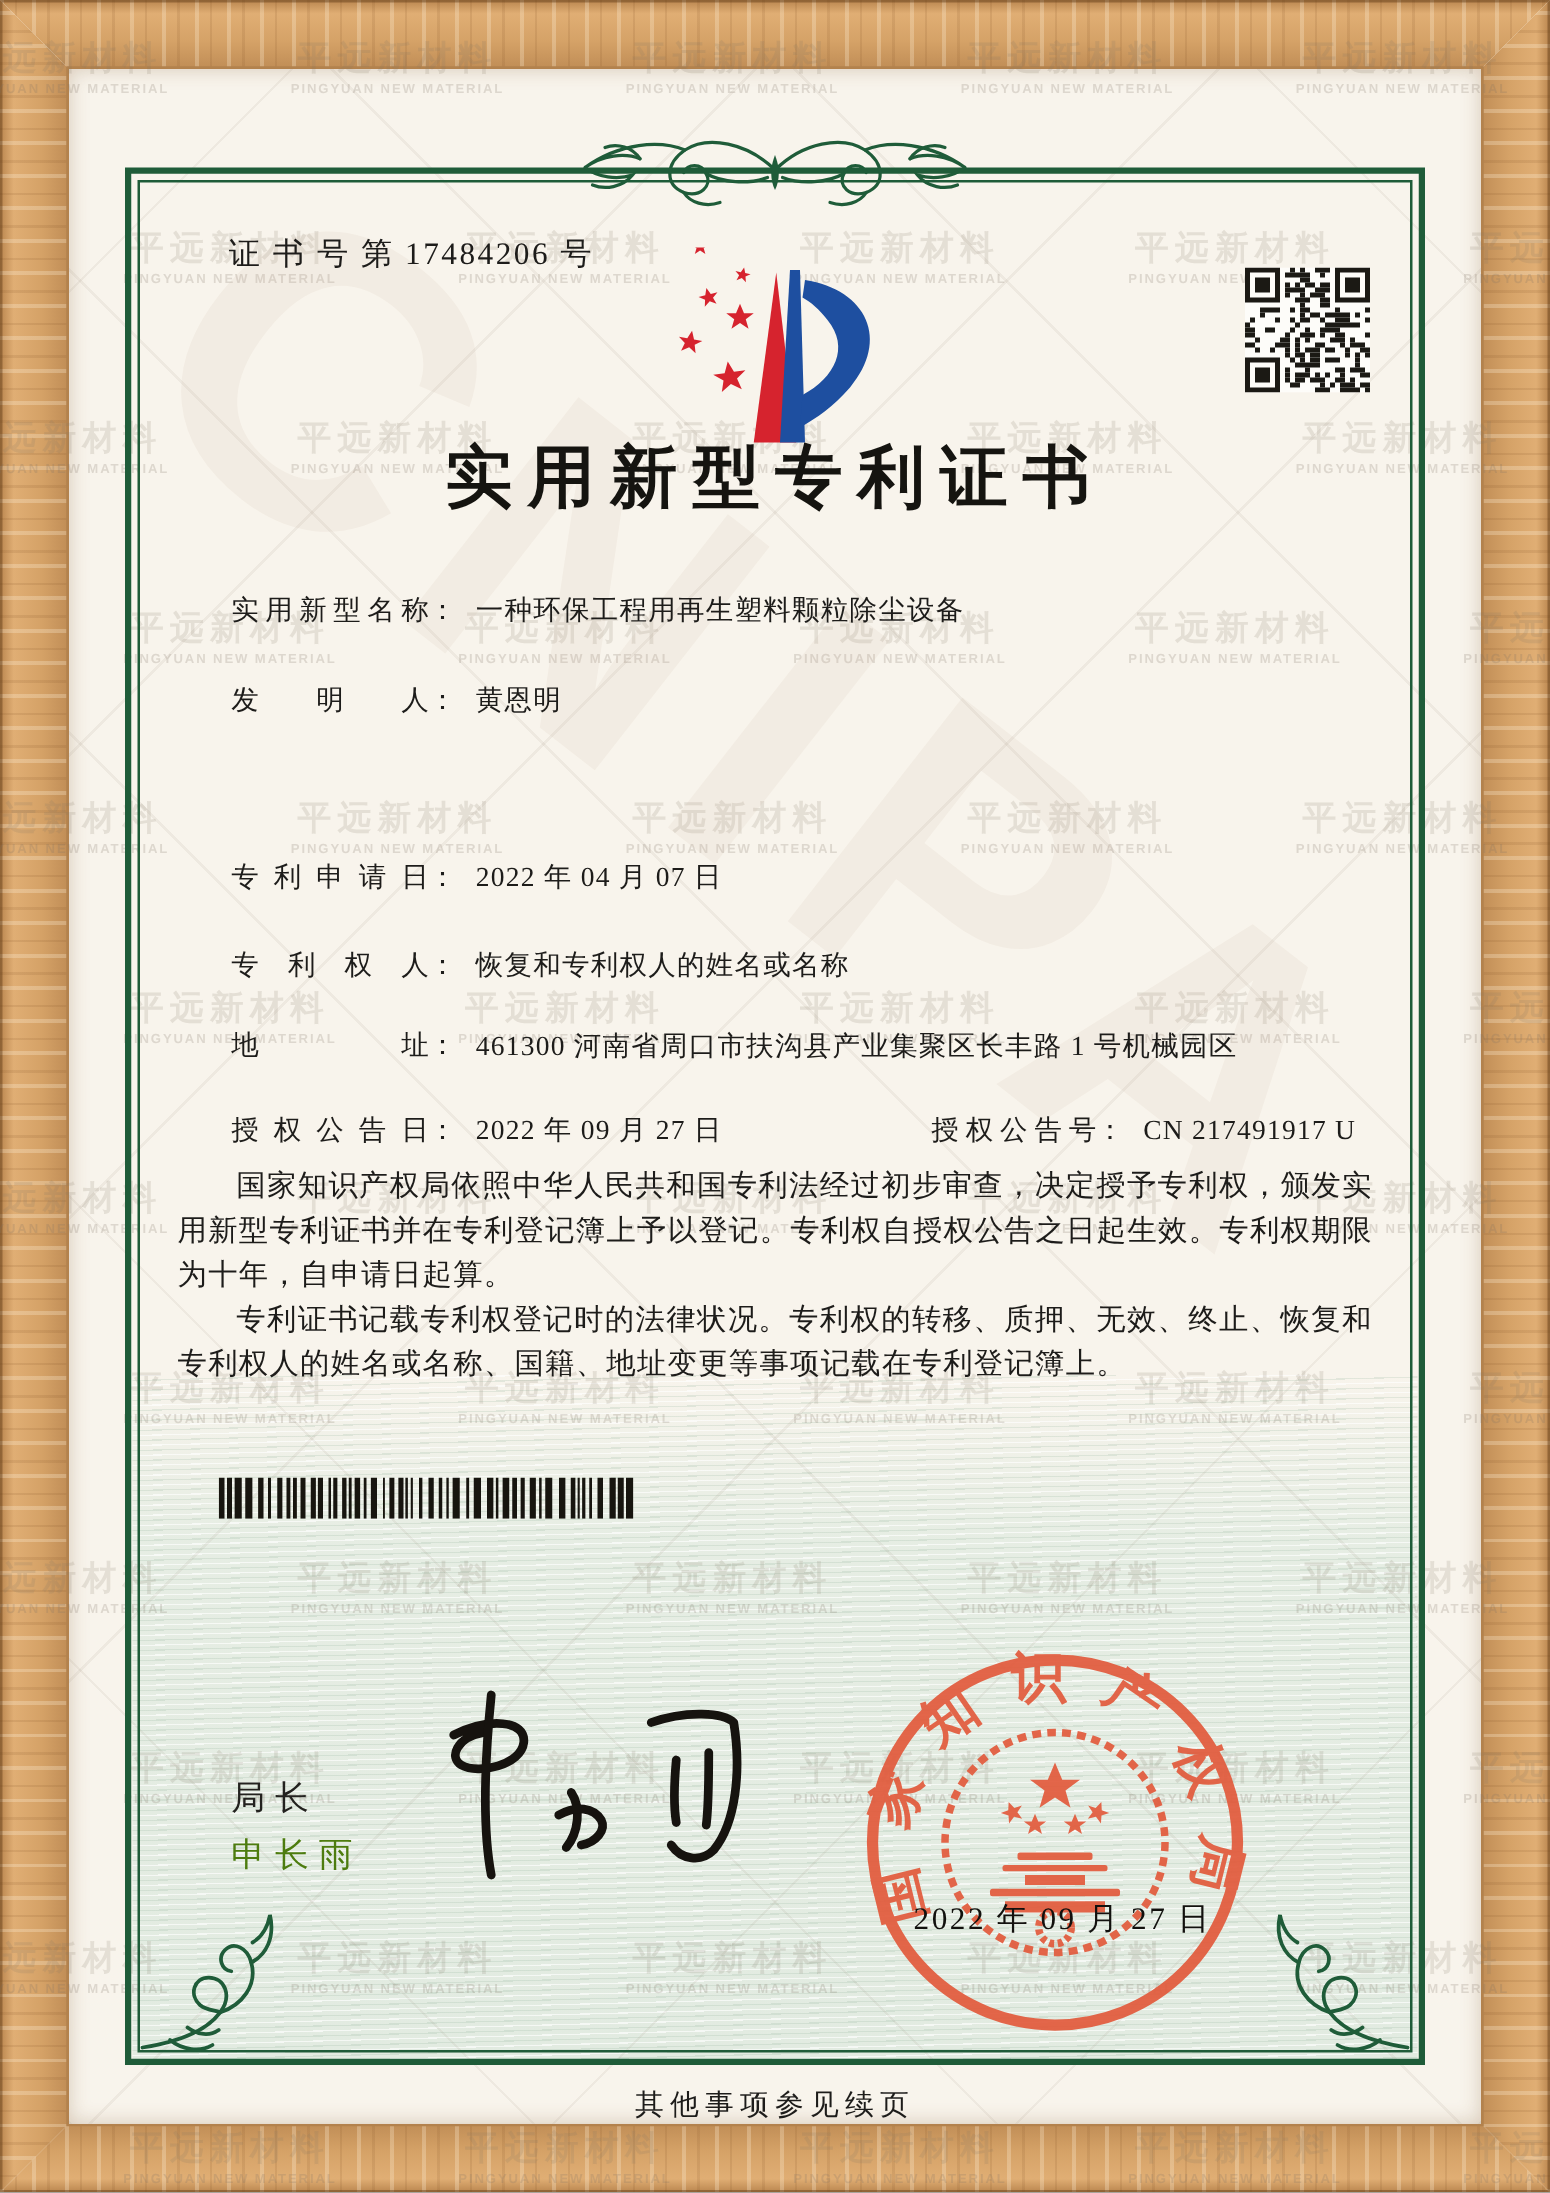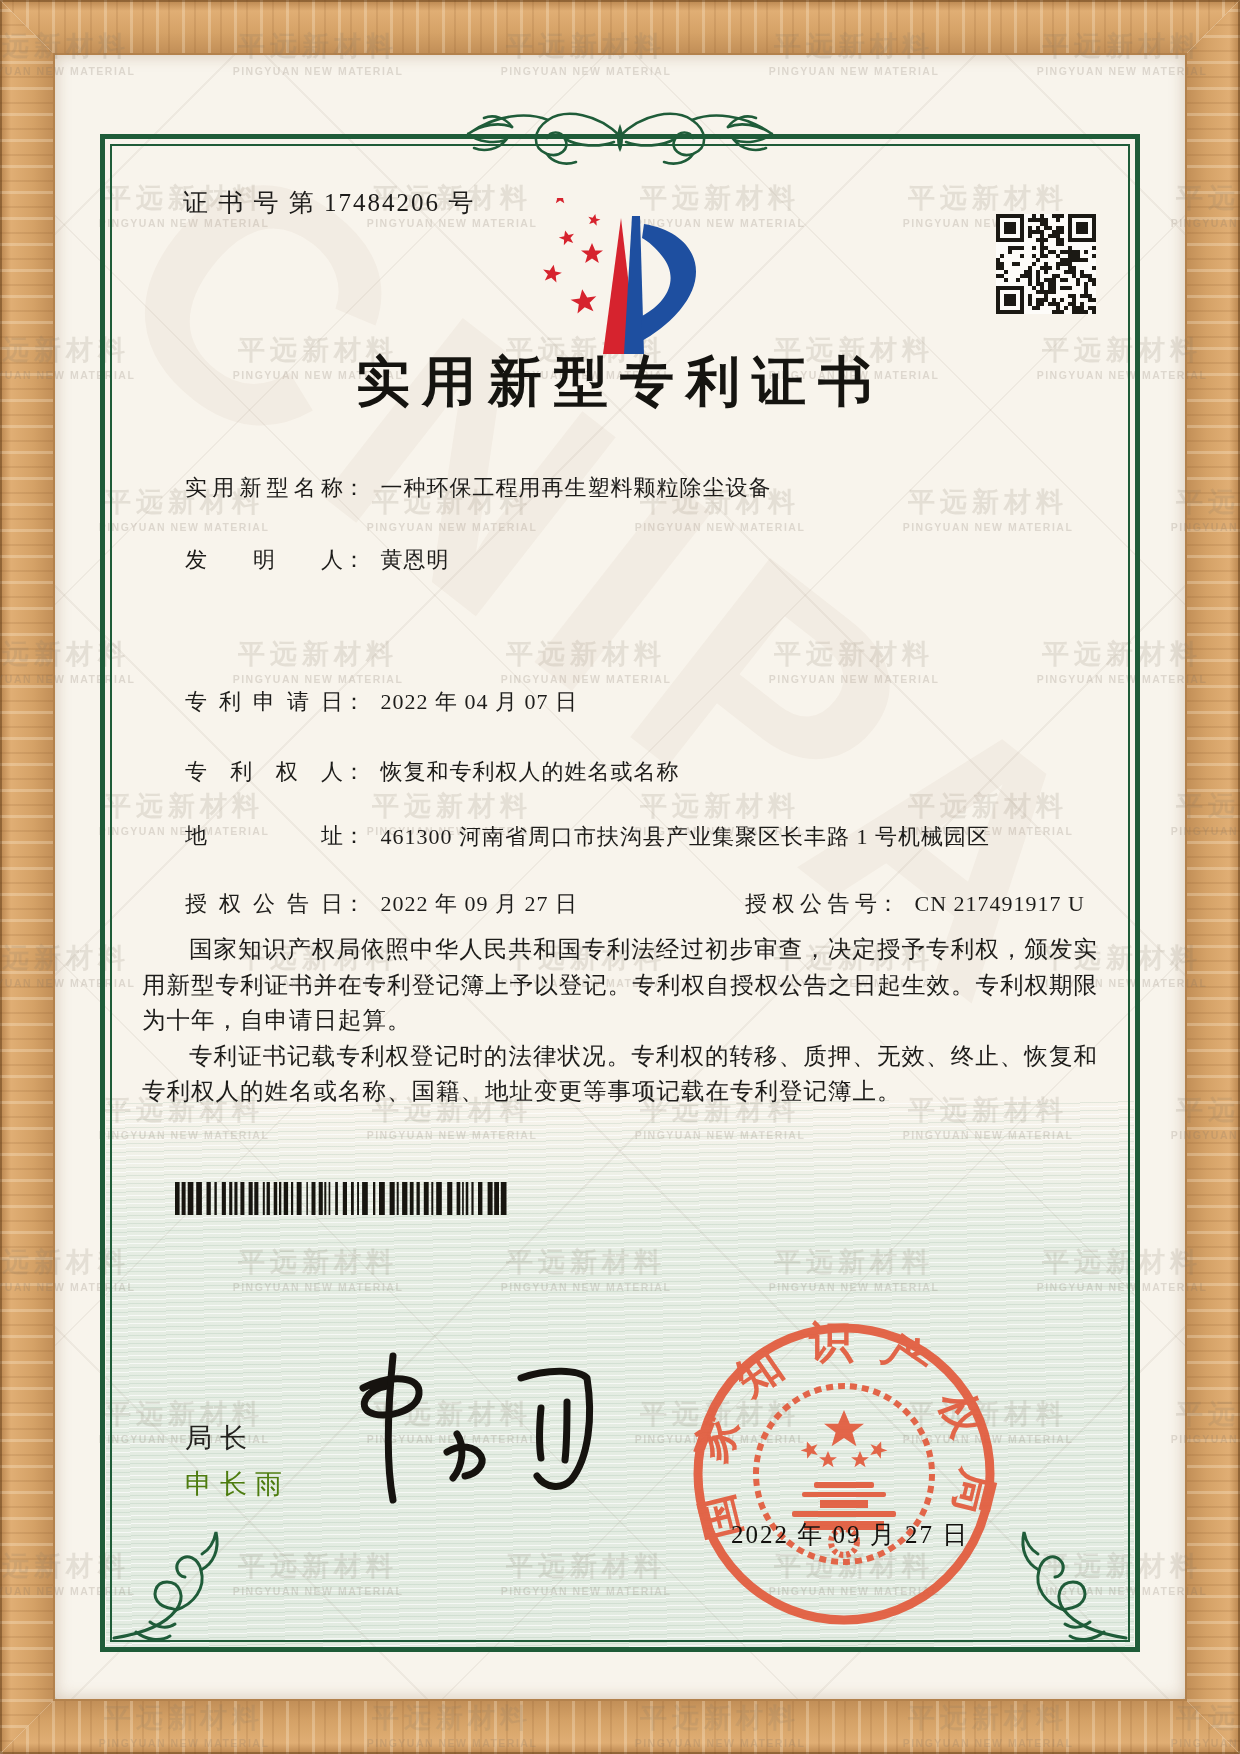--- a/index.html
+++ b/index.html
@@ -721,14 +721,15 @@
         <rect x="-30" y="8" width="60" height="6" rx="2"></rect>
         <rect x="-42" y="18" width="84" height="5" rx="2"></rect>
         <rect x="-24" y="26" width="48" height="8"></rect>
         <rect x="-52" y="37" width="104" height="6" rx="2"></rect>
         <rect x="-40" y="47" width="80" height="9"></rect>
         <circle cy="68" r="13" fill="none" stroke="currentColor" stroke-width="6" stroke-dasharray="4 3"></circle>
       </g>
     </svg>
     <div class="seal-date">2022 年 09 月 27 日</div>
 
+    <div class="footer-note">其他事项参见续页</div>
   </div>
 </div>
 
 </body></html>

